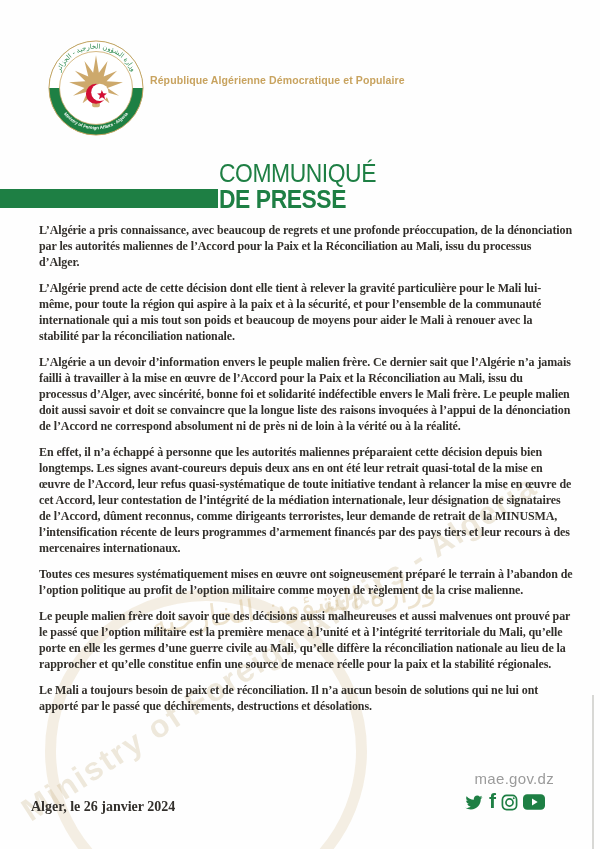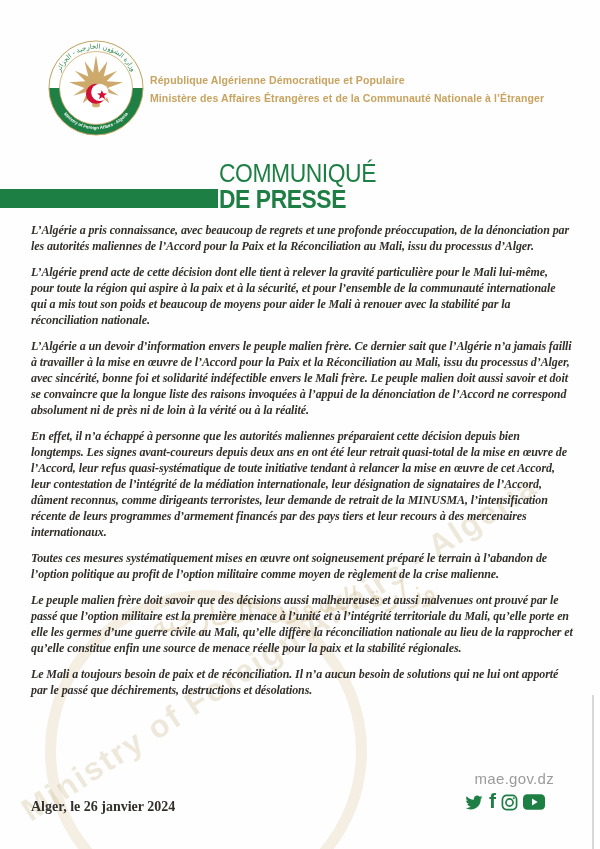--- a/index.html
+++ b/index.html
@@ -36,21 +36,21 @@
     position:absolute;left:0;top:189px;width:218px;height:19px;
     background:var(--green,#1e7f44);
   }
   
   .body-text{
     position:absolute;left:31px;top:222px;width:542px;
     font-family:"Liberation Serif",serif;
     font-weight:bold;color:var(--body_text,#33302c);
     font-size:12px;line-height:16px;letter-spacing:-.1px;
   }
-  .body-text p{margin:0 0 10px 0;font-style:italic;}
+  .body-text p{margin:0 0 10px 8px;}
   
   .date{
     position:absolute;left:31px;top:799px;
     font-family:"Liberation Serif",serif;font-weight:bold;
     font-size:14px;color:var(--body_text,#33302c);
   }
   .website{
     position:absolute;right:46px;top:770px;
     font-size:15px;color:var(--website_gray,#9b9b9b);
     letter-spacing:.3px;
@@ -120,21 +120,20 @@
 
     <g>
       <circle cx="50" cy="56" r="10.5" fill="#d21034"></circle>
       <circle cx="54" cy="54.5" r="9" fill="#ffffff"></circle>
       <path d="M56 52 L57.6 55.4 L61.4 55.6 L58.5 58 L59.5 61.6 L56.3 59.6 L53.1 61.6 L54.1 58 L51.2 55.6 L55 55.4 Z" fill="#d21034"></path>
     </g>
   </svg>
 
   <div class="header-text">
     <div>République Algérienne Démocratique et Populaire</div>
-    <div>Ministère des Affaires Étrangères et de la Communauté Nationale à l’Étranger</div>
   </div>
 
   <div class="title-bar"></div>
   <div class="title-line1">COMMUNIQUÉ</div>
   <div class="title-line2">DE PRESSE</div>
 
   <div class="body-text">
     <p>L’Algérie a pris connaissance, avec beaucoup de regrets et une profonde préoccupation, de la dénonciation par les autorités maliennes de l’Accord pour la Paix et la Réconciliation au Mali, issu du processus d’Alger.</p>
     <p>L’Algérie prend acte de cette décision dont elle tient à relever la gravité particulière pour le Mali lui-même, pour toute la région qui aspire à la paix et à la sécurité, et pour l’ensemble de la communauté internationale qui a mis tout son poids et beaucoup de moyens pour aider le Mali à renouer avec la stabilité par la réconciliation nationale.</p>
     <p>L’Algérie a un devoir d’information envers le peuple malien frère. Ce dernier sait que l’Algérie n’a jamais failli à travailler à la mise en œuvre de l’Accord pour la Paix et la Réconciliation au Mali, issu du processus d’Alger, avec sincérité, bonne foi et solidarité indéfectible envers le Mali frère. Le peuple malien doit aussi savoir et doit se convaincre que la longue liste des raisons invoquées à l’appui de la dénonciation de l’Accord ne correspond absolument ni de près ni de loin à la vérité ou à la réalité.</p>

